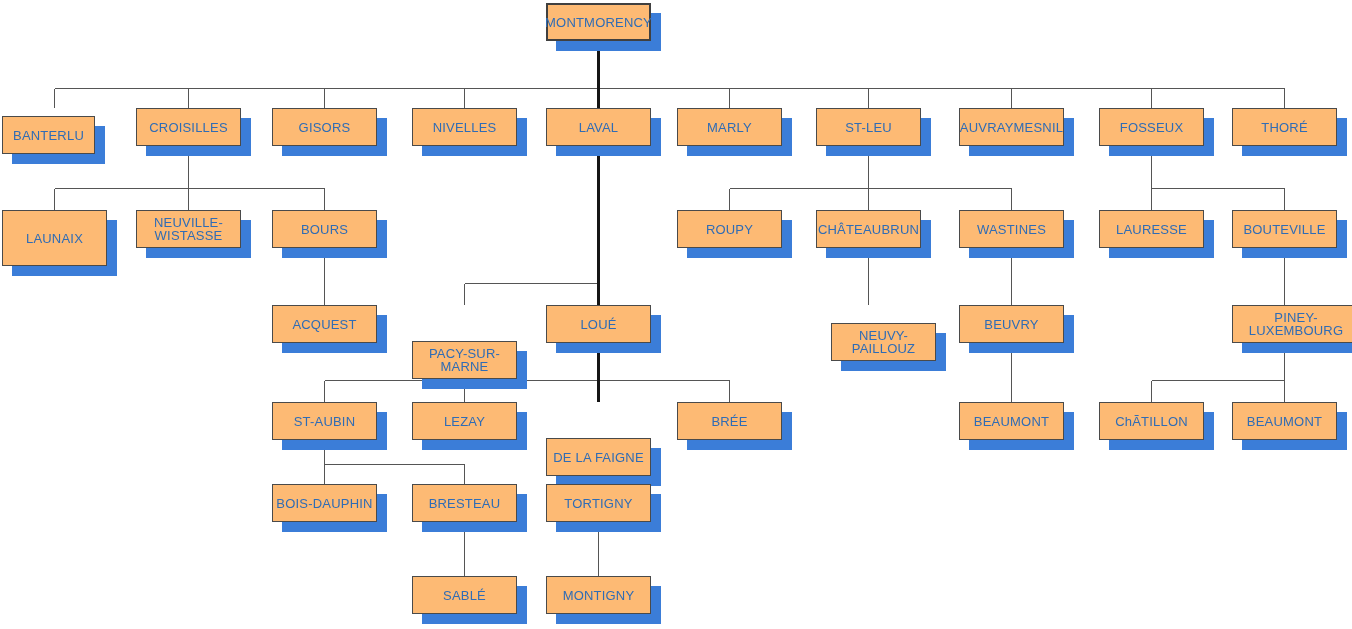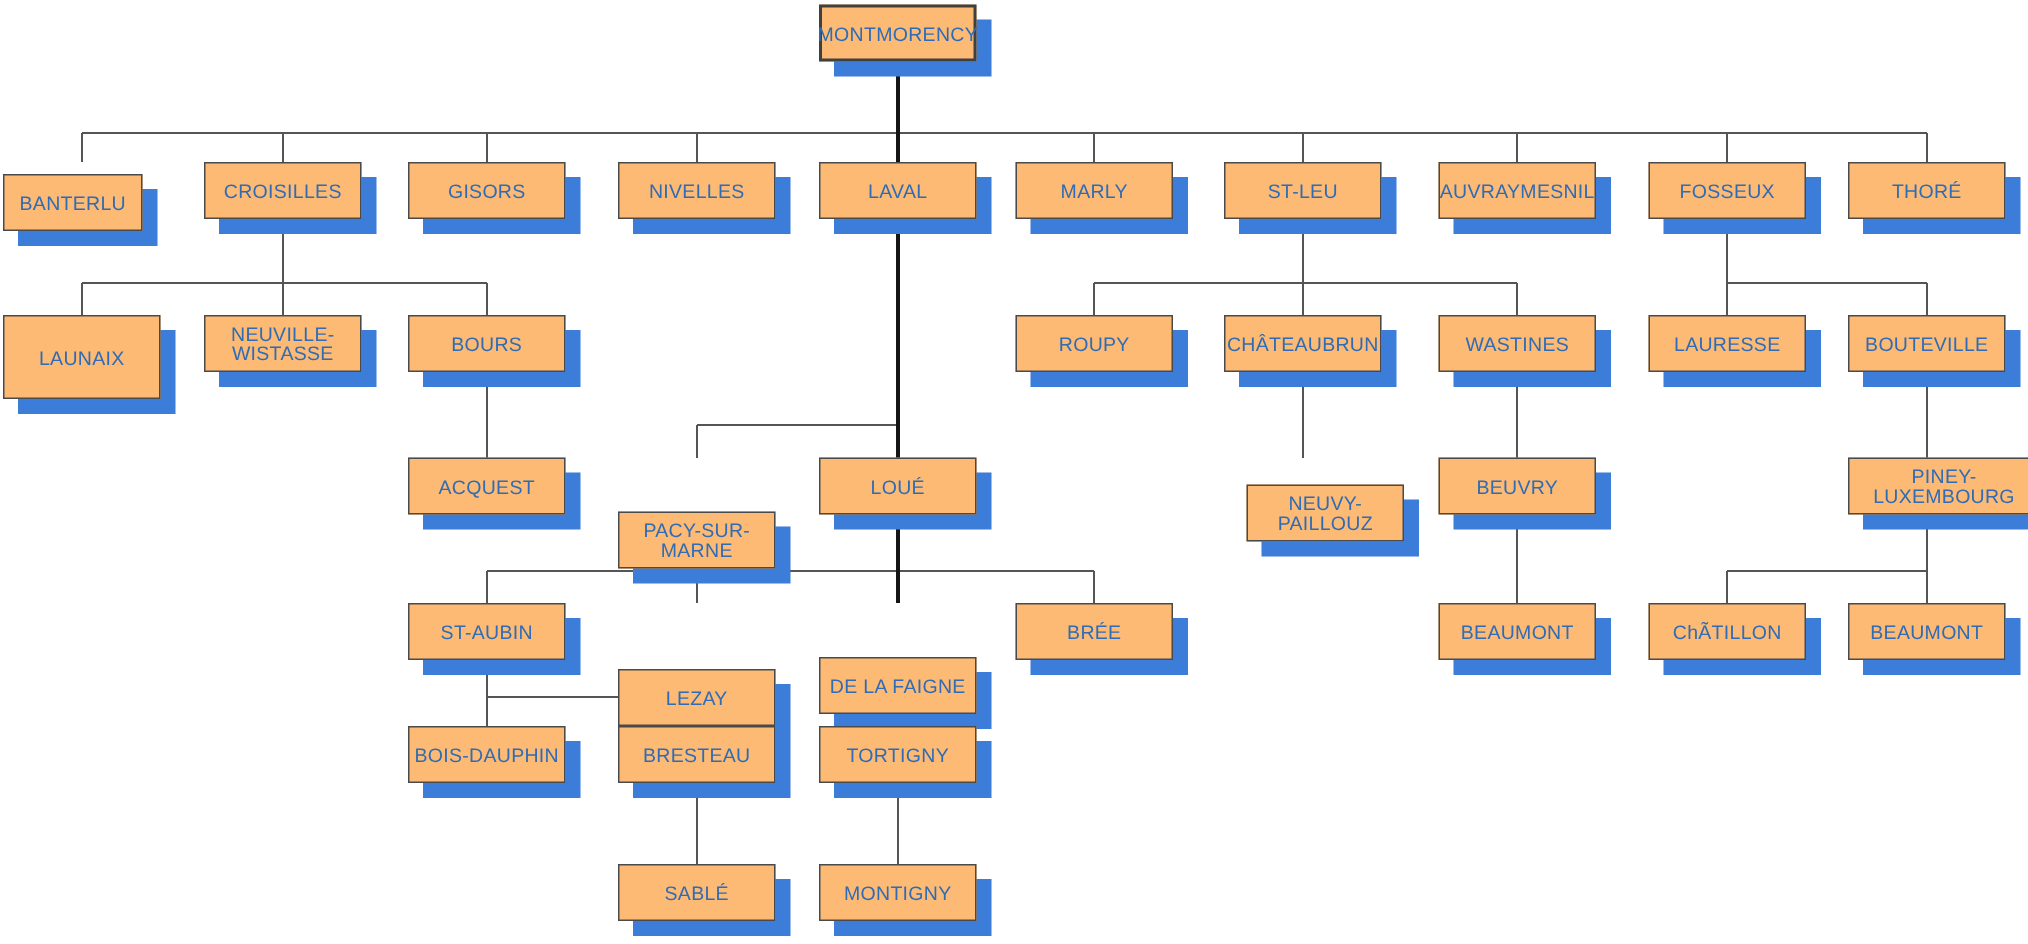--- a/index.html
+++ b/index.html
@@ -224,21 +224,21 @@
   <div class="node" style="left:1232px;top:305px;width:128px;height:38px;">
     <div class="shadow"></div>
     <div class="boxface">PINEY-
 LUXEMBOURG</div>
   </div>
 
   <div class="node" style="left:272px;top:402px;width:105px;height:38px;">
     <div class="shadow"></div>
     <div class="boxface">ST-AUBIN</div>
   </div>
-  <div class="node" style="left:412px;top:402px;width:105px;height:38px;margin-top:44px;">
+  <div class="node" style="left:412px;top:402px;width:105px;height:38px;">
     <div class="shadow"></div>
     <div class="boxface">LEZAY</div>
   </div>
   <div class="node" style="left:546px;top:402px;width:105px;height:38px;margin-top:36px;">
     <div class="shadow"></div>
     <div class="boxface">DE LA FAIGNE</div>
   </div>
   <div class="node" style="left:677px;top:402px;width:105px;height:38px;">
     <div class="shadow"></div>
     <div class="boxface">BRÉE</div>

